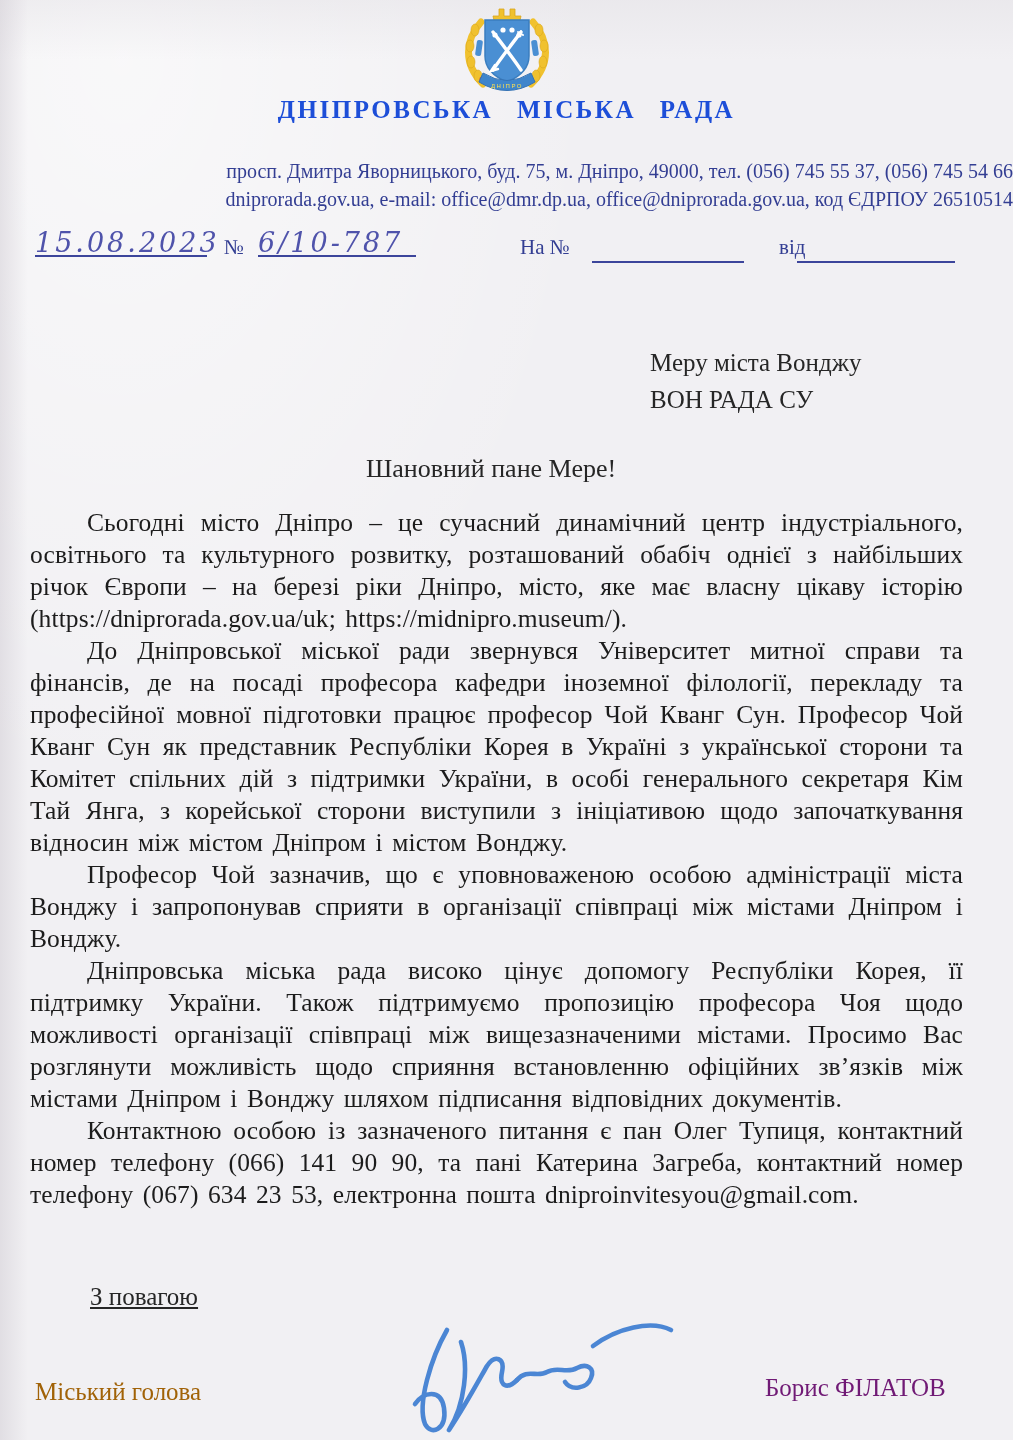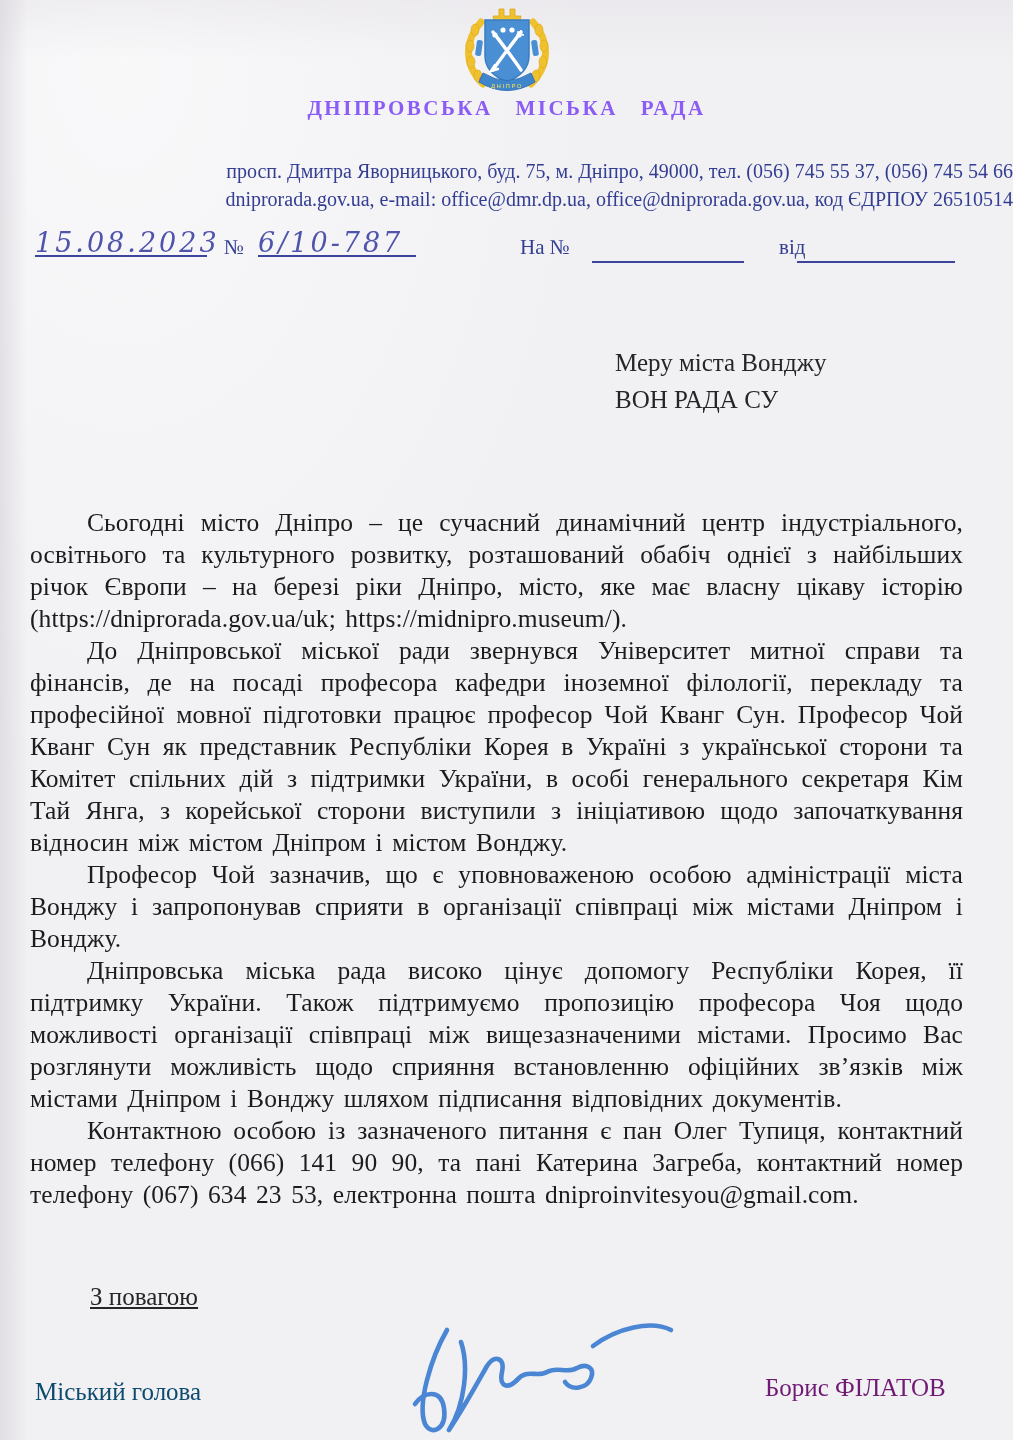--- a/index.html
+++ b/index.html
@@ -24,23 +24,23 @@
     pointer-events: none;
   }
 
   
   .emblem-wrap {
     position: absolute; top: 2px; left: 50%; transform: translateX(-50%);
   }
   .org-title {
     position: absolute; top: 96px; left: 0; width: 100%;
     text-align: center;
-    font-size: 21px; font-weight: bold;
+    font-size: 25px; font-weight: bold;
     letter-spacing: 2.5px; word-spacing: 15px;
-    color: #8b5cf6;
+    color: #1d4ed8;
   }
   .address-block {
     position: absolute; top: 157px; left: 0; width: 100%;
     text-align: right;
     font-size: 20px; line-height: 28px;
     color: #333e93;
   }
 
   
   .ref-line { position: absolute; top: 233px; left: 0; width: 100%; height: 42px; }
@@ -63,41 +63,41 @@
   .ref-date   { left: 35px;  width: 172px; top: -6px; }
   .ref-no-lbl { left: 224px; top: 2px; }
   .ref-number { left: 258px; width: 158px; top: -6px; }
   .ref-na-lbl { left: 520px; top: 2px; }
   .blank-incoming { left: 592px; width: 152px; top: 0; }
   .ref-vid-lbl { left: 755px; top: 2px; margin-left: 24px; }
   .blank-from { left: 797px; width: 158px; top: 0; }
 
   
   .recipient {
-    position: absolute; left: 615px; top: 344px;
+    position: absolute; left: 650px; top: 344px;
     font-size: 25px; line-height: 37px; color: #262626;
   }
   .salutation {
     position: absolute; left: 366px; top: 454px;
     font-size: 26px; color: #262626;
   }
 
   
   .body-text {
     position: absolute; left: 30px; top: 507px; width: 933px;
     font-size: 25.5px; line-height: 32px;
     text-align: justify;
     word-spacing: 3px; letter-spacing: 0.1px;
     color: #1c1c1c;
   }
   .body-text p { text-indent: 57px; }
 
   
   .valediction { position: absolute; left: 90px; top: 1283px; font-size: 25px; color: #262626; text-decoration: underline; }
-  .signer-title { position: absolute; left: 35px; top: 1378px; font-size: 25px; color: #0c4a6e; }
+  .signer-title { position: absolute; left: 35px; top: 1378px; font-size: 25px; color: #a16207; }
   .signer-name { position: absolute; left: 765px; top: 1374px; font-size: 25px; color: #701a75; }
   .signature-wrap { position: absolute; left: 365px; top: 1308px; }
 </style>
 </head>
 <body>
 
 <div class="page">
 
   <div class="emblem-wrap">
     <svg width="124" height="96" viewBox="0 0 124 96">
@@ -156,20 +156,21 @@
     <span class="blank blank-incoming"></span>
     <span class="printed ref-vid-lbl">від</span>
     <span class="blank blank-from"></span>
   </div>
 
   <div class="recipient">
     <div>Меру міста Вонджу</div>
     <div>ВОН РАДА СУ</div>
   </div>
 
+  <div class="salutation">Шановний пане Мере!</div>
 
   <div class="body-text">
     <p>Сьогодні місто Дніпро – це сучасний динамічний центр індустріального, освітнього та культурного розвитку, розташований обабіч однієї з найбільших річок Європи – на березі ріки Дніпро, місто, яке має власну цікаву історію (https://dniprorada.gov.ua/uk;  https://midnipro.museum/).</p>
     <p>До Дніпровської міської ради звернувся Університет митної справи та фінансів, де на посаді професора кафедри іноземної філології, перекладу та професійної мовної підготовки працює професор Чой Кванг Сун. Професор Чой Кванг Сун як представник Республіки Корея в Україні з української сторони та Комітет спільних дій з підтримки України, в особі генерального секретаря Кім Тай Янга, з корейської сторони виступили з ініціативою щодо започаткування відносин між містом Дніпром і містом Вонджу.</p>
     <p>Професор Чой зазначив, що є уповноваженою особою адміністрації міста Вонджу і запропонував сприяти в організації співпраці між містами Дніпром і Вонджу.</p>
     <p>Дніпровська міська рада високо цінує допомогу Республіки Корея, її підтримку України. Також підтримуємо пропозицію професора Чоя щодо можливості організації співпраці між вищезазначеними містами. Просимо Вас розглянути можливість щодо сприяння встановленню офіційних зв’язків між містами Дніпром і Вонджу шляхом підписання відповідних документів.</p>
     <p>Контактною особою із зазначеного питання є пан Олег Тупиця, контактний номер телефону (066) 141 90 90, та пані Катерина Загреба, контактний номер телефону (067) 634 23 53, електронна пошта dniproinvitesyou@gmail.com.</p>
   </div>
 
   <div class="valediction">З повагою</div>

